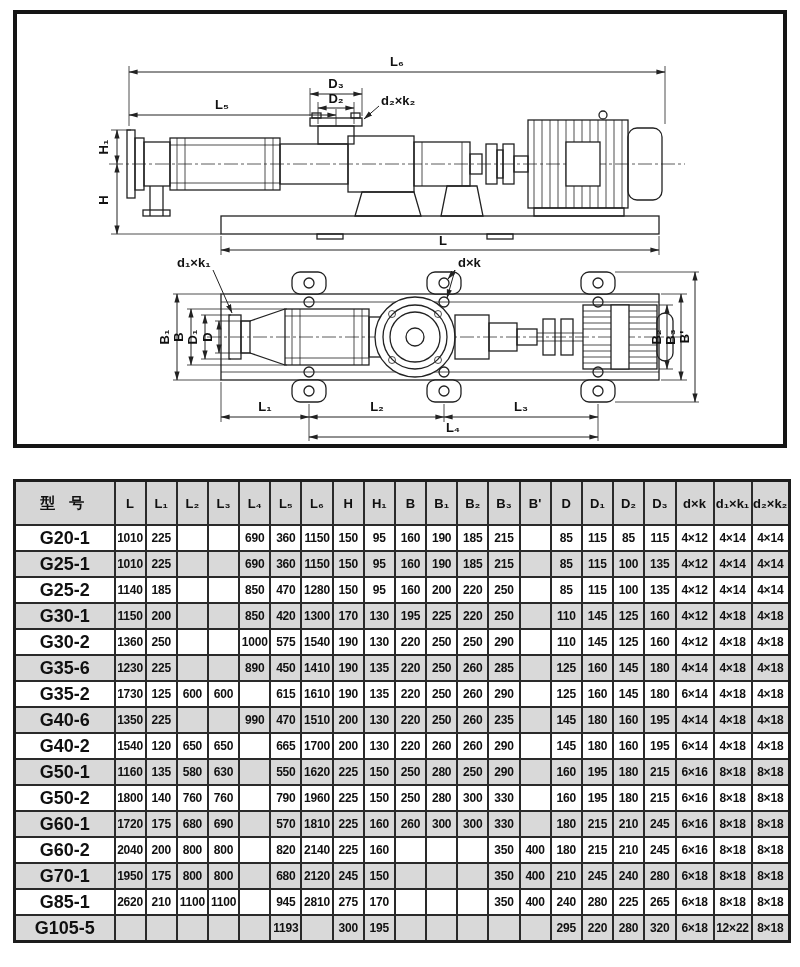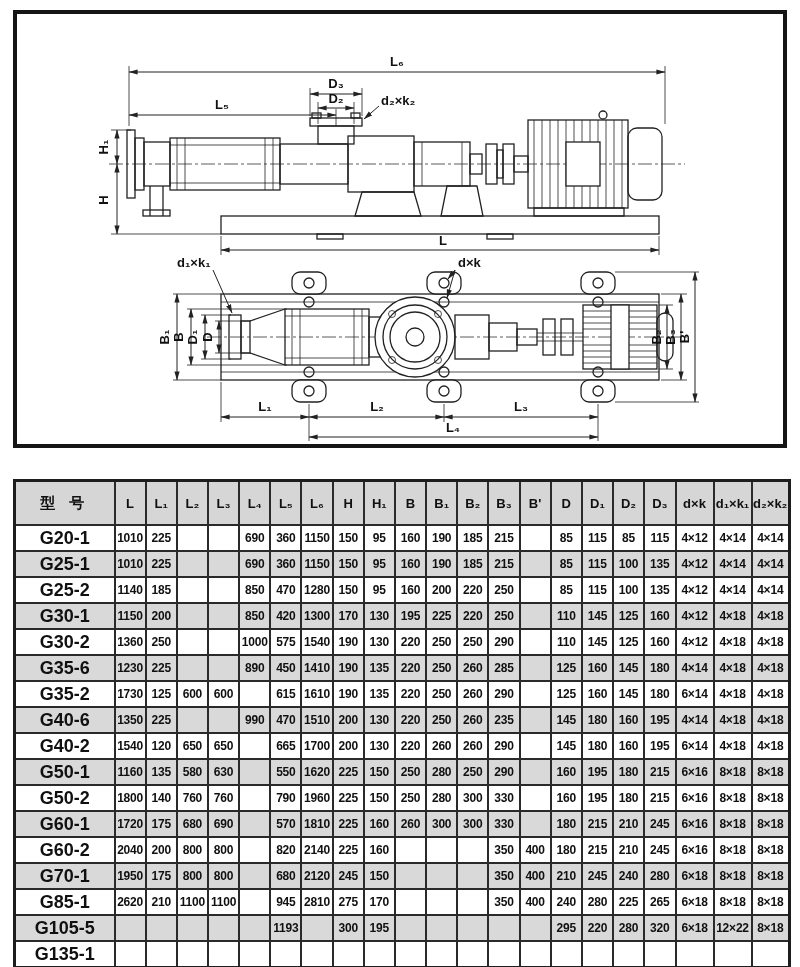--- a/index.html
+++ b/index.html
@@ -682,39 +682,15 @@
           <td></td>
           <td></td>
           <td>295</td>
           <td>220</td>
           <td>280</td>
           <td>320</td>
           <td>6×18</td>
           <td>12×22</td>
           <td>8×18</td>
         </tr>
-        <tr>
-          <td>G135-1</td>
-          <td></td>
-          <td></td>
-          <td></td>
-          <td></td>
-          <td></td>
-          <td></td>
-          <td></td>
-          <td></td>
-          <td></td>
-          <td></td>
-          <td></td>
-          <td></td>
-          <td></td>
-          <td></td>
-          <td></td>
-          <td></td>
-          <td></td>
-          <td></td>
-          <td></td>
-          <td></td>
-          <td></td>
-        </tr>
       </tbody>
   </table>
 </div>
 
 </body></html>

